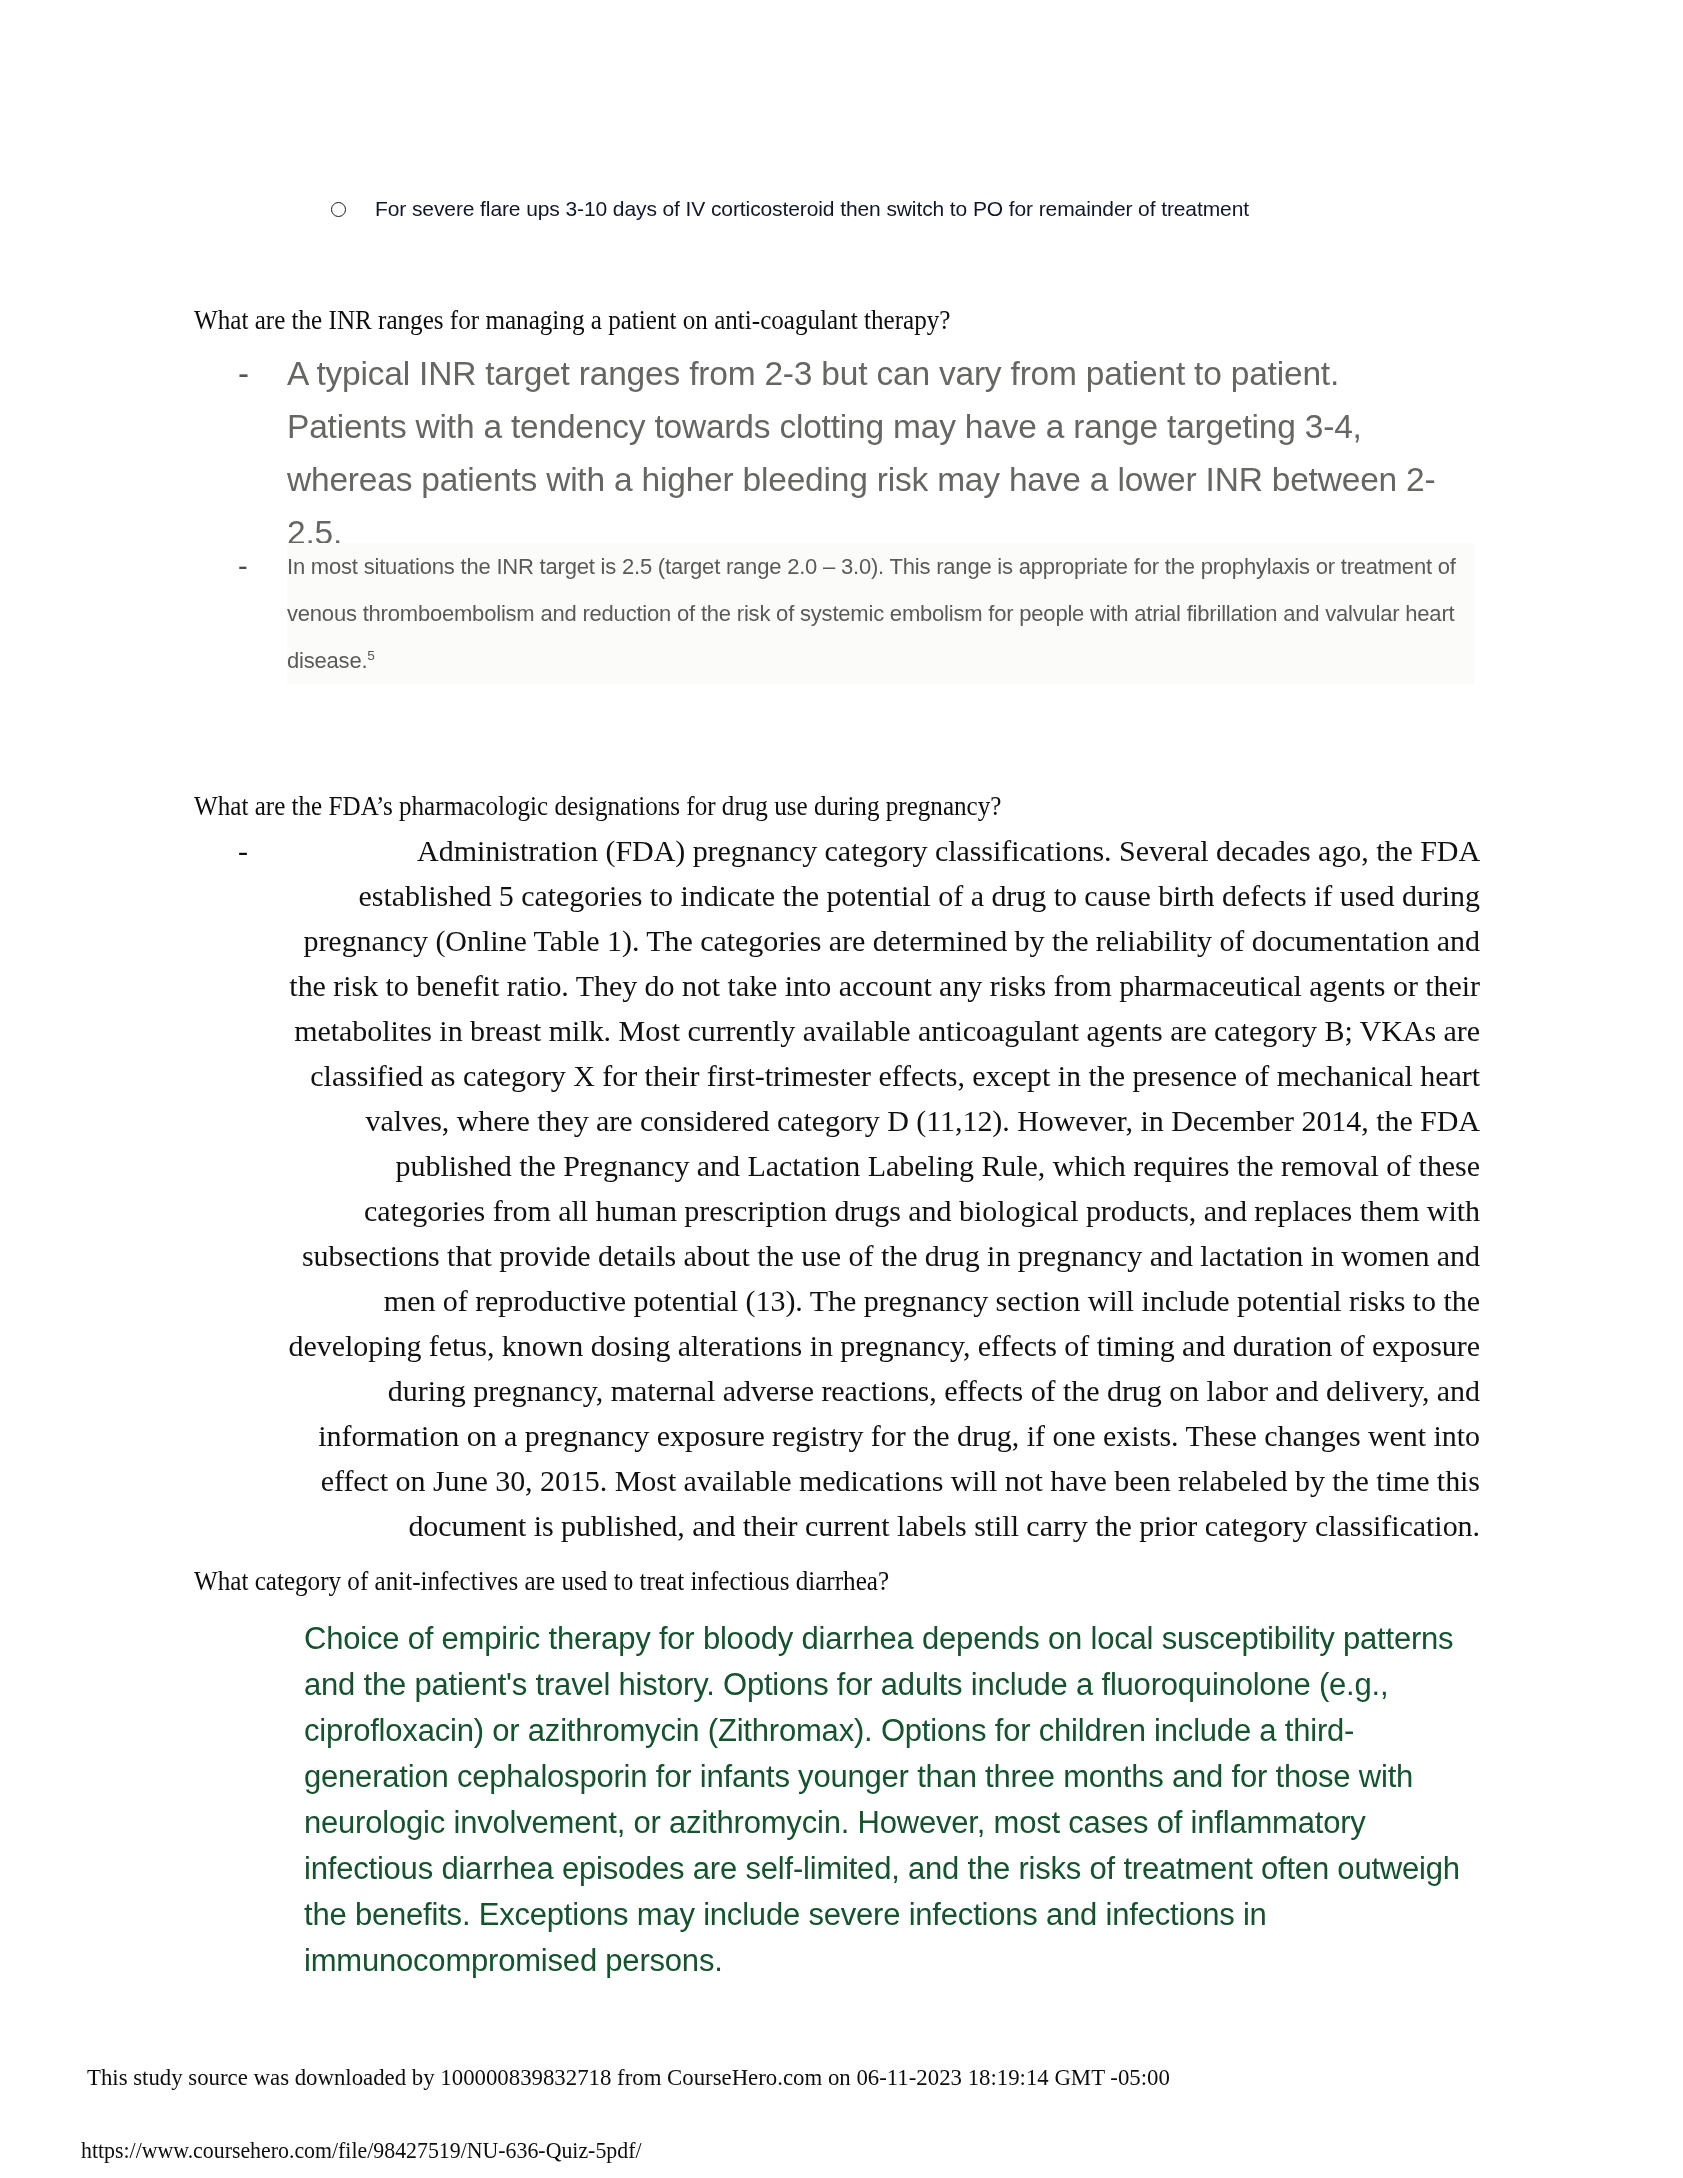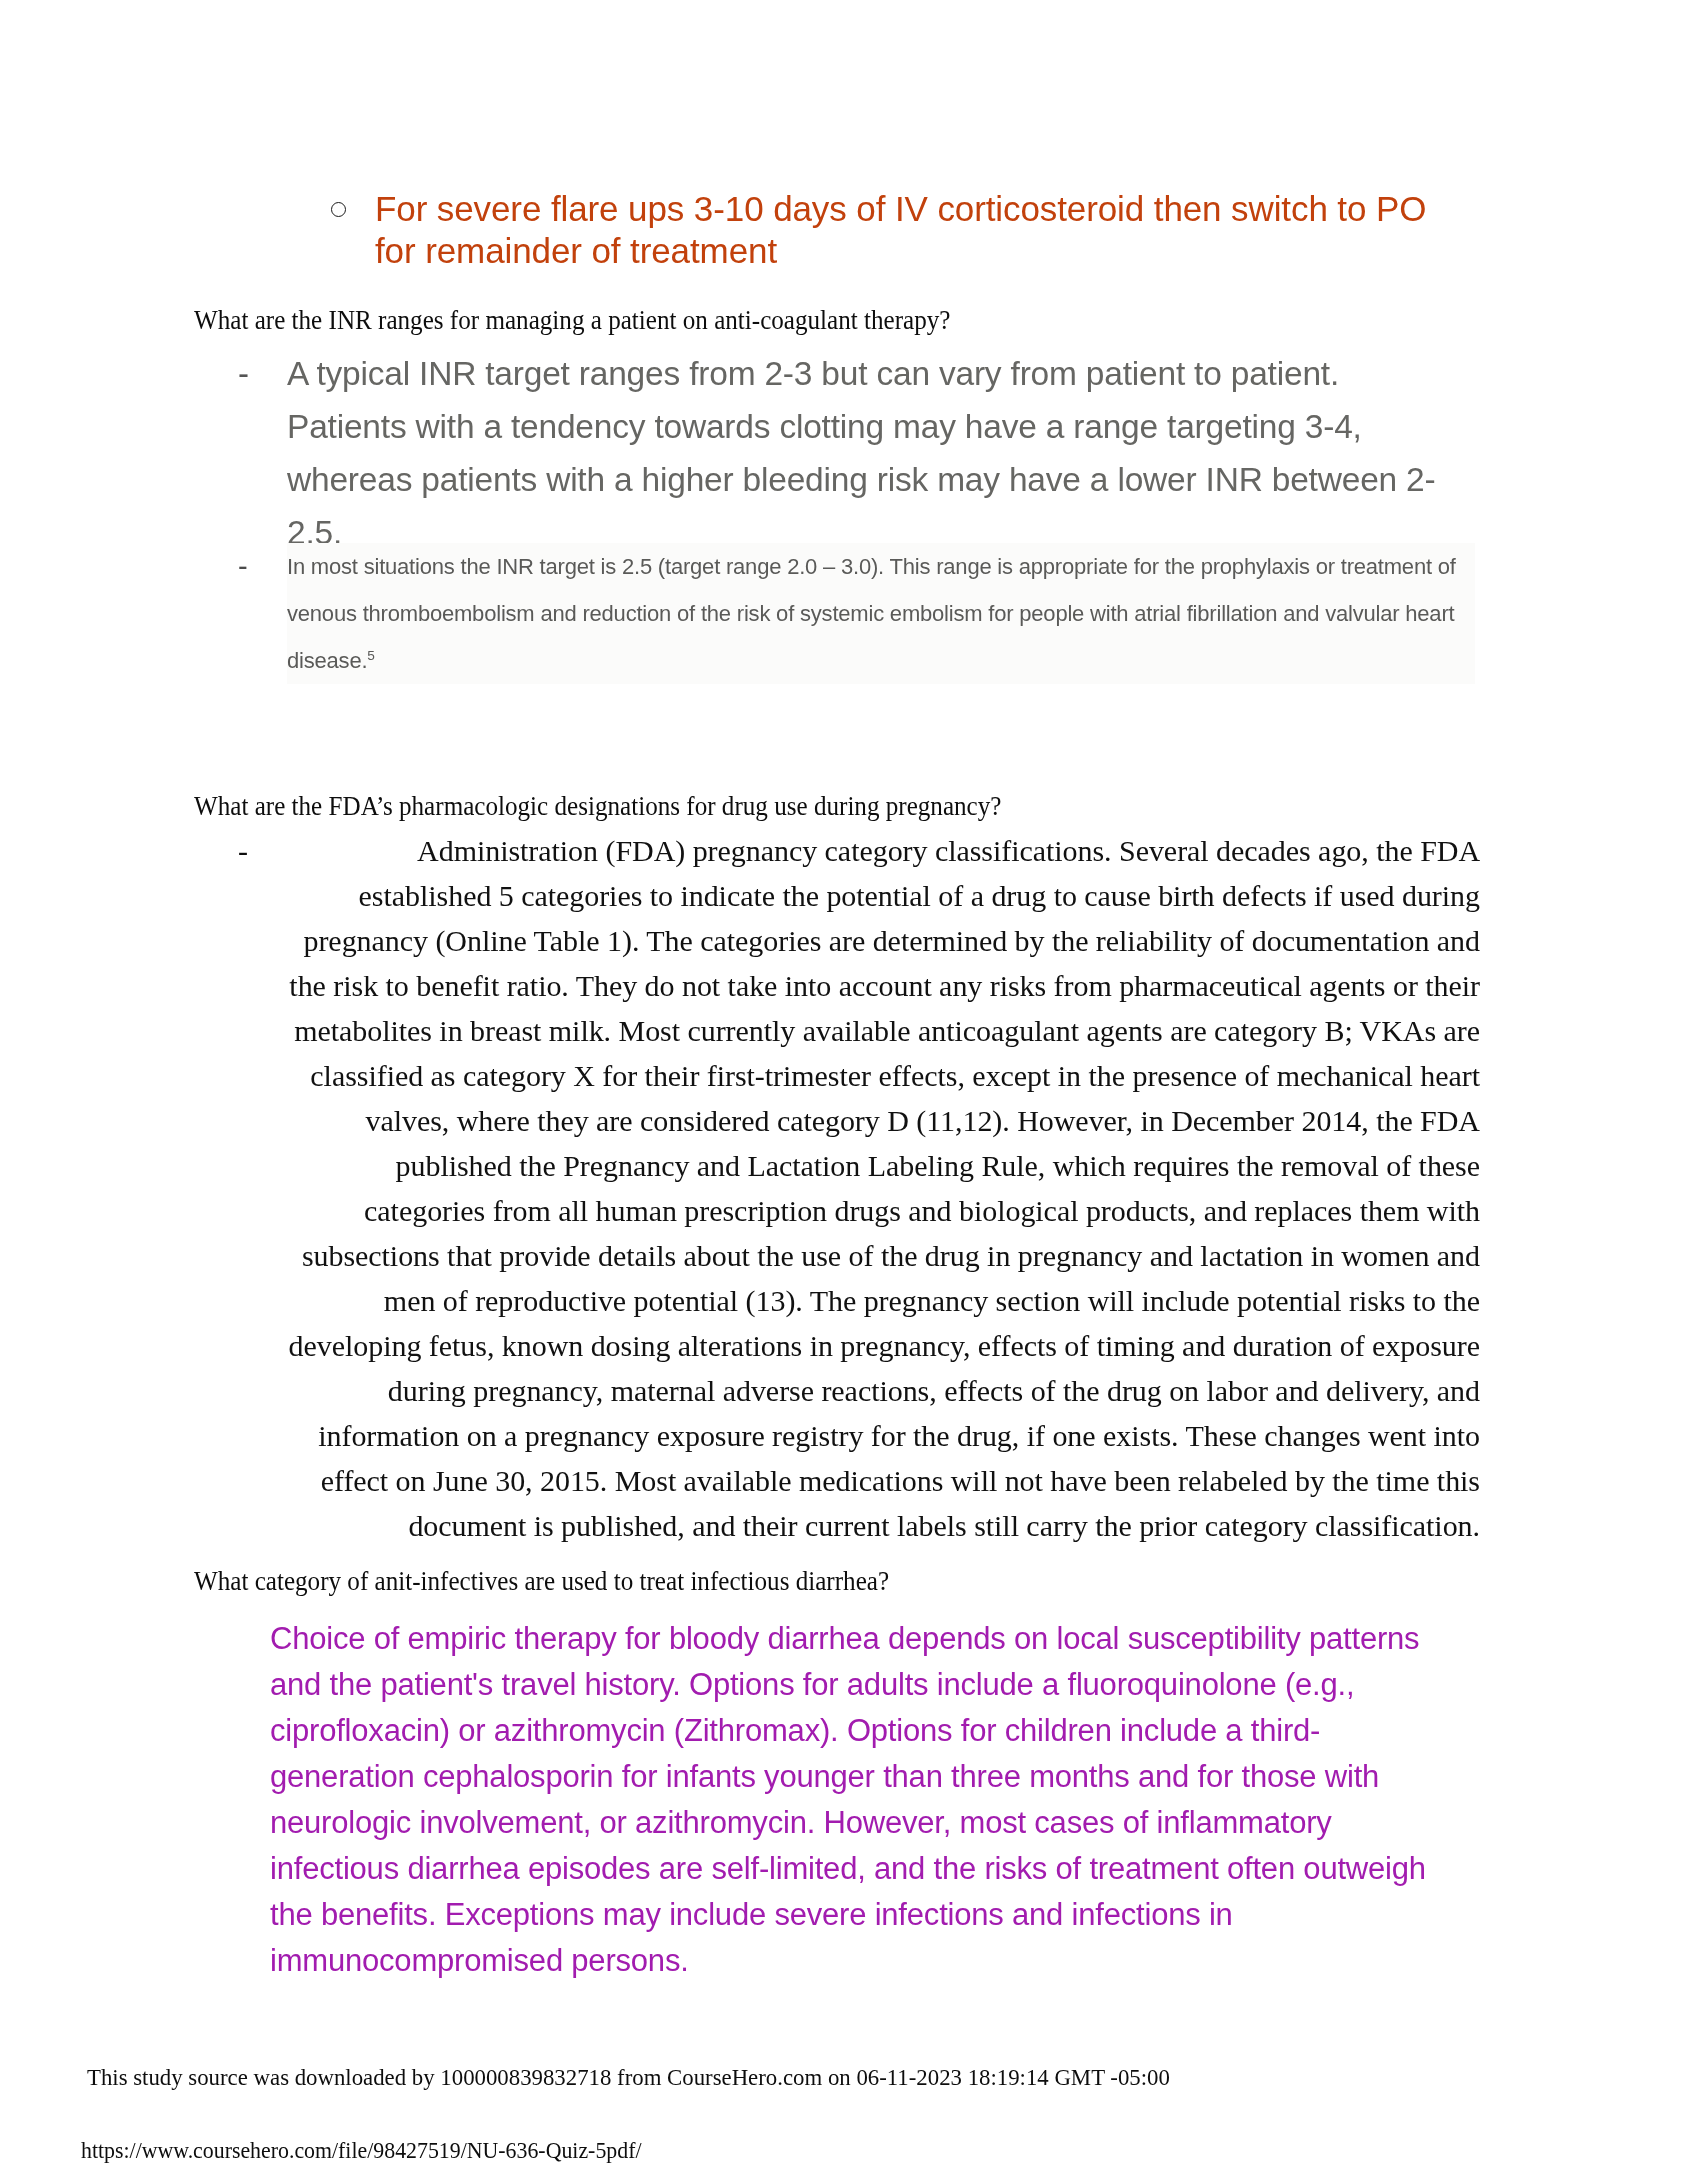--- a/index.html
+++ b/index.html
@@ -47,23 +47,23 @@
     display: inline-block;
     width: 13px;
     height: 13px;
     border: 1.6px solid #1a1a1a;
     border-radius: 50%;
     vertical-align: middle;
   }
   .sub-bullet-text {
     flex: 1 1 auto;
     font-family: "Liberation Sans", sans-serif;
-    font-size: 35px;
+    font-size: 21px;
     line-height: 42px;
-    color: #c2410c;
+    color: #0f172a;
     letter-spacing: -0.1px;
   }
 
   
   .question {
     position: absolute;
     left: 194px;
     font-family: "Liberation Serif", "DejaVu Serif", serif;
     font-size: 27px;
     line-height: 34px;
@@ -158,27 +158,27 @@
     font-size: 30px;
     line-height: 45px;
     color: #111111;
     text-align: right;
     letter-spacing: -0.05px;
   }
 
   
   .diarrhea-body {
     position: absolute;
-    left: 270px;
+    left: 304px;
     top: 1616px;
     width: 1193px;
     font-family: "Liberation Sans", sans-serif;
     font-size: 31px;
     line-height: 46px;
-    color: #a21caf;
+    color: #14532d;
     letter-spacing: -0.2px;
   }
 
   
   .footer-line {
     position: absolute;
     font-family: "Liberation Serif", "DejaVu Serif", serif;
     color: #0d0d0d;
     white-space: nowrap;
     transform: scaleX(0.95);

